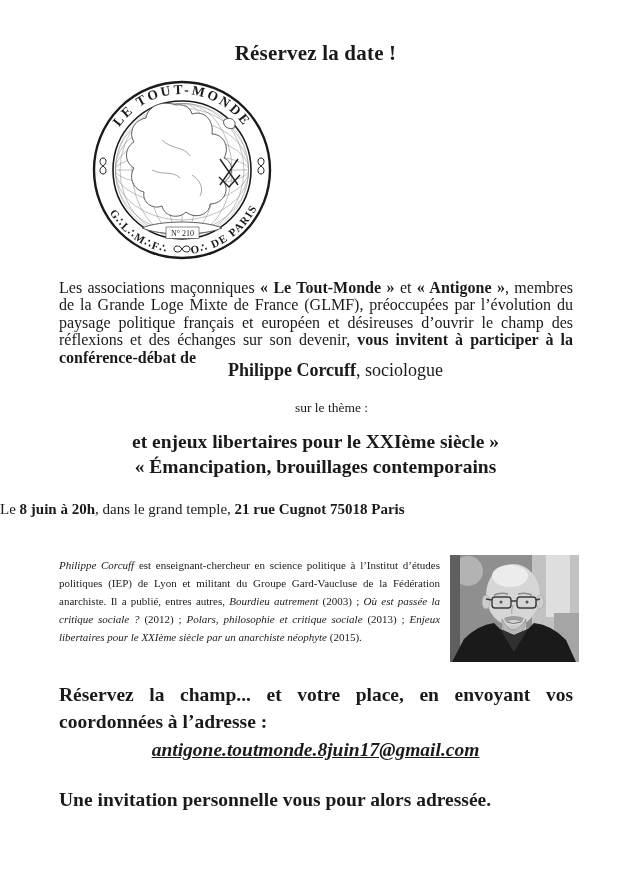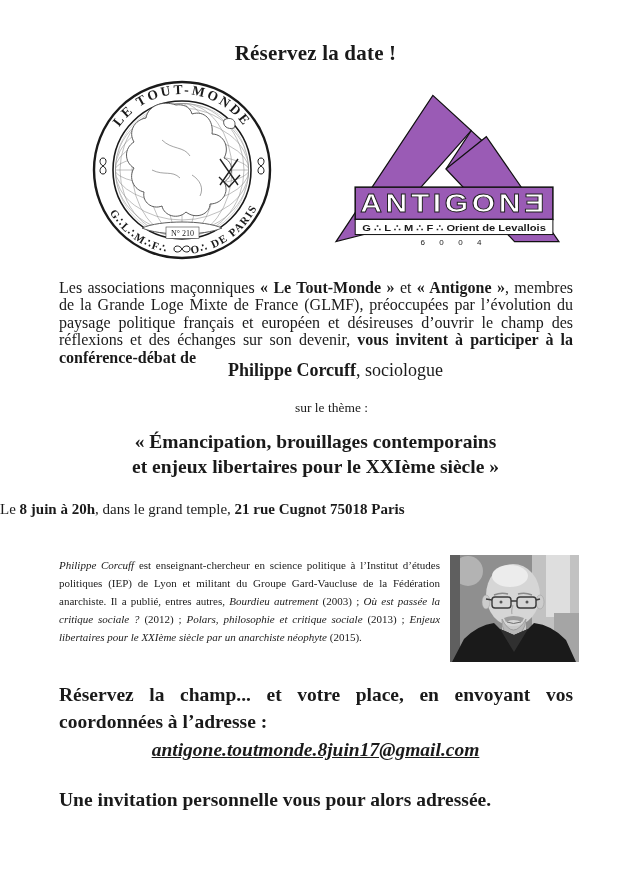--- a/index.html
+++ b/index.html
@@ -110,45 +110,30 @@
       </text>
 
       <g fill="none" stroke="#1a1a1a" stroke-width="1">
         <path transform="translate(11,86) rotate(90)" d="M-8,0 C-8,-4 -2,-4 0,0 C2,4 8,4 8,0 C8,-4 2,-4 0,0 C-2,4 -8,4 -8,0 Z"></path>
         <path transform="translate(169,86) rotate(90)" d="M-8,0 C-8,-4 -2,-4 0,0 C2,4 8,4 8,0 C8,-4 2,-4 0,0 C-2,4 -8,4 -8,0 Z"></path>
         <path transform="translate(90,169)" d="M-8,0 C-8,-4 -2,-4 0,0 C2,4 8,4 8,0 C8,-4 2,-4 0,0 C-2,4 -8,4 -8,0 Z"></path>
       </g>
     </svg>
   </div>
 
-  <div class="abs antigone-box">
-    <svg width="232" height="160" viewBox="0 0 230 158">
-
-      <polygon points="99,5 137,40 50,138 3,150" stroke="#111111" stroke-width="1.2" fill="#9a5bb5"></polygon>
-      <polygon points="137,40 150,52 112,78" stroke="#111111" stroke-width="1.2" fill="#9a5bb5"></polygon>
-      <polygon points="112,78 152,46 224,150 180,150" stroke="#111111" stroke-width="1.2" fill="#9a5bb5"></polygon>
-
-      <rect x="22" y="96" width="196" height="32" stroke="#111111" stroke-width="1.5" fill="#9a5bb5"></rect>
-      <text class="sans" x="120" y="121" font-size="25" font-weight="bold" text-anchor="middle" fill="#ffffff" stroke="#1a1a1a" stroke-width="0.8" letter-spacing="3" textLength="186" lengthAdjust="spacingAndGlyphs">ANTIGONƎ</text>
-
-      <rect x="22" y="128" width="196" height="15" fill="#ffffff" stroke="#111111" stroke-width="1"></rect>
-      <text class="sans" x="120" y="139" font-size="9" font-weight="bold" text-anchor="middle" fill="#1a1a1a" textLength="182" lengthAdjust="spacingAndGlyphs">G ∴ L ∴ M ∴ F ∴ Orient de Levallois</text>
-      <text class="sans" x="120" y="153" font-size="8" text-anchor="middle" fill="#1a1a1a" letter-spacing="6">6 0 0 4</text>
-    </svg>
-  </div>
 
   <div class="abs intro"><span>Les associations maçonniques </span><span class="b">« Le Tout-Monde »</span><span> et </span><span class="b">« Antigone »</span><span>, membres de la Grande Loge Mixte de France (GLMF), préoccupées par l’évolution du paysage politique français et européen et désireuses d’ouvrir le champ des réflexions et des échanges sur son devenir, </span><span class="b">vous invitent à participer à la conférence-débat de</span></div>
 
   <div class="abs speaker"><span class="b">Philippe Corcuff</span><span>, sociologue</span></div>
 
   <div class="abs theme-label">sur le thème :</div>
 
   <div class="abs theme">
+    <div>et enjeux libertaires pour le XXIème siècle »</div>
     <div>« Émancipation, brouillages contemporains</div>
-    <div>et enjeux libertaires pour le XXIème siècle »</div>
   </div>
 
   <div class="abs when">
     <div><span>Le </span><span class="b">8 juin à 20h</span><span>, dans le grand temple, </span><span class="b">21 rue Cugnot 75018 Paris</span></div>
   </div>
 
   <div class="abs bio"><span class="i">Philippe Corcuff</span><span> est enseignant-chercheur en science politique à l’Institut d’études politiques (IEP) de Lyon et militant du Groupe Gard-Vaucluse de la Fédération anarchiste. Il a publié, entres autres, </span><span class="i">Bourdieu autrement</span><span> (2003) ; </span><span class="i">Où est passée la critique sociale ?</span><span> (2012) ; </span><span class="i">Polars, philosophie et critique sociale</span><span> (2013) ; </span><span class="i">Enjeux libertaires pour le XXIème siècle par un anarchiste néophyte</span><span> (2015).</span></div>
 
   <div class="abs photo-box">
     <svg width="129" height="107" viewBox="0 0 129 107">

